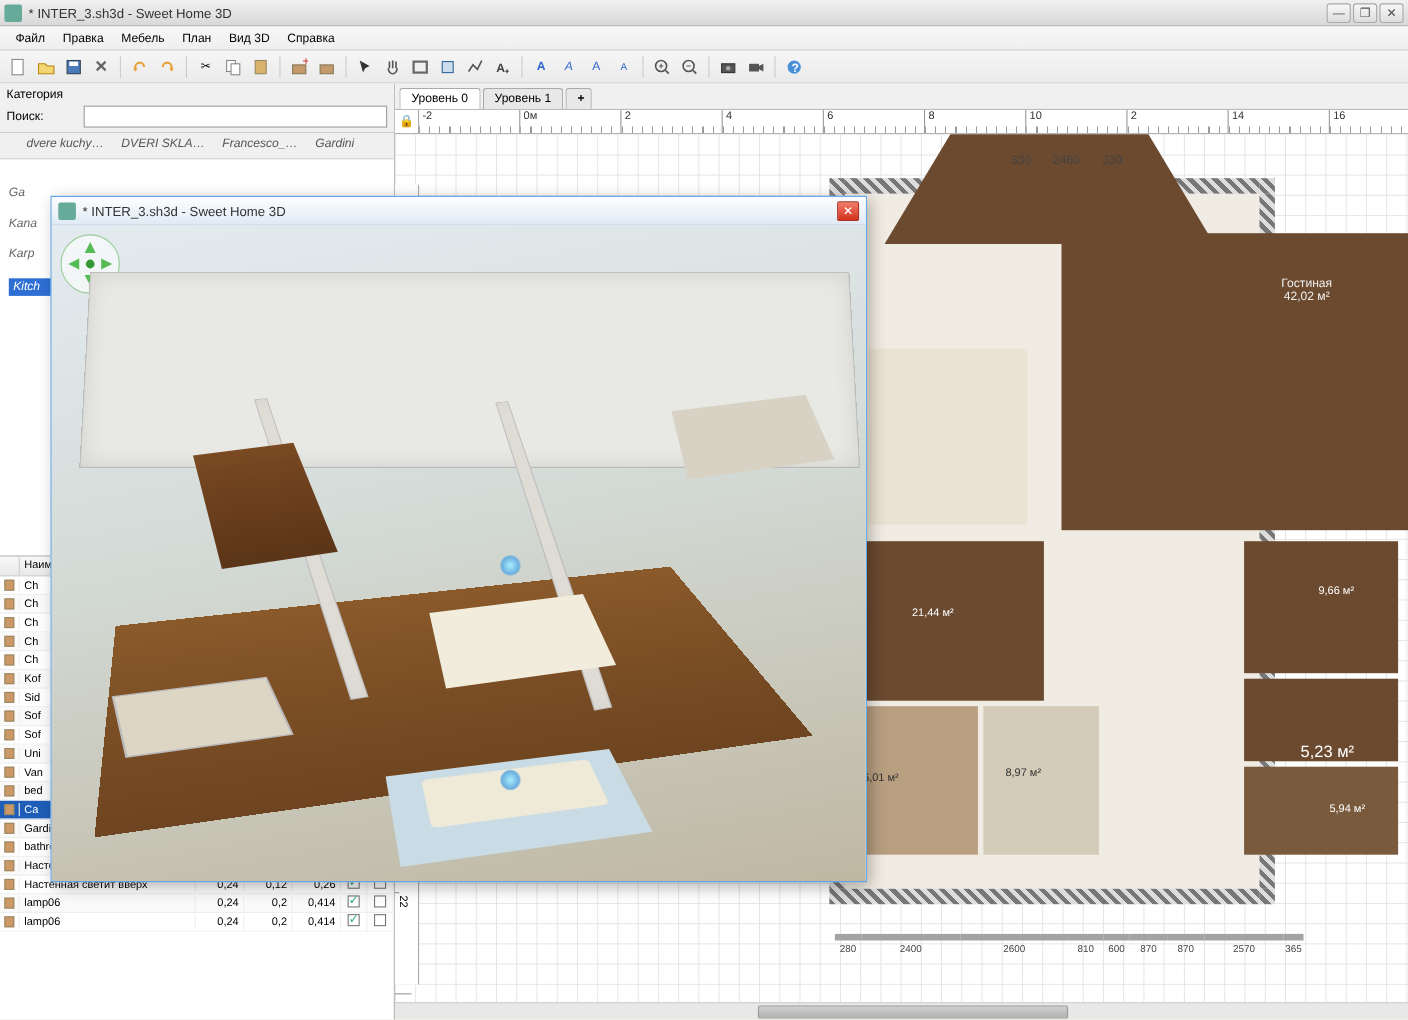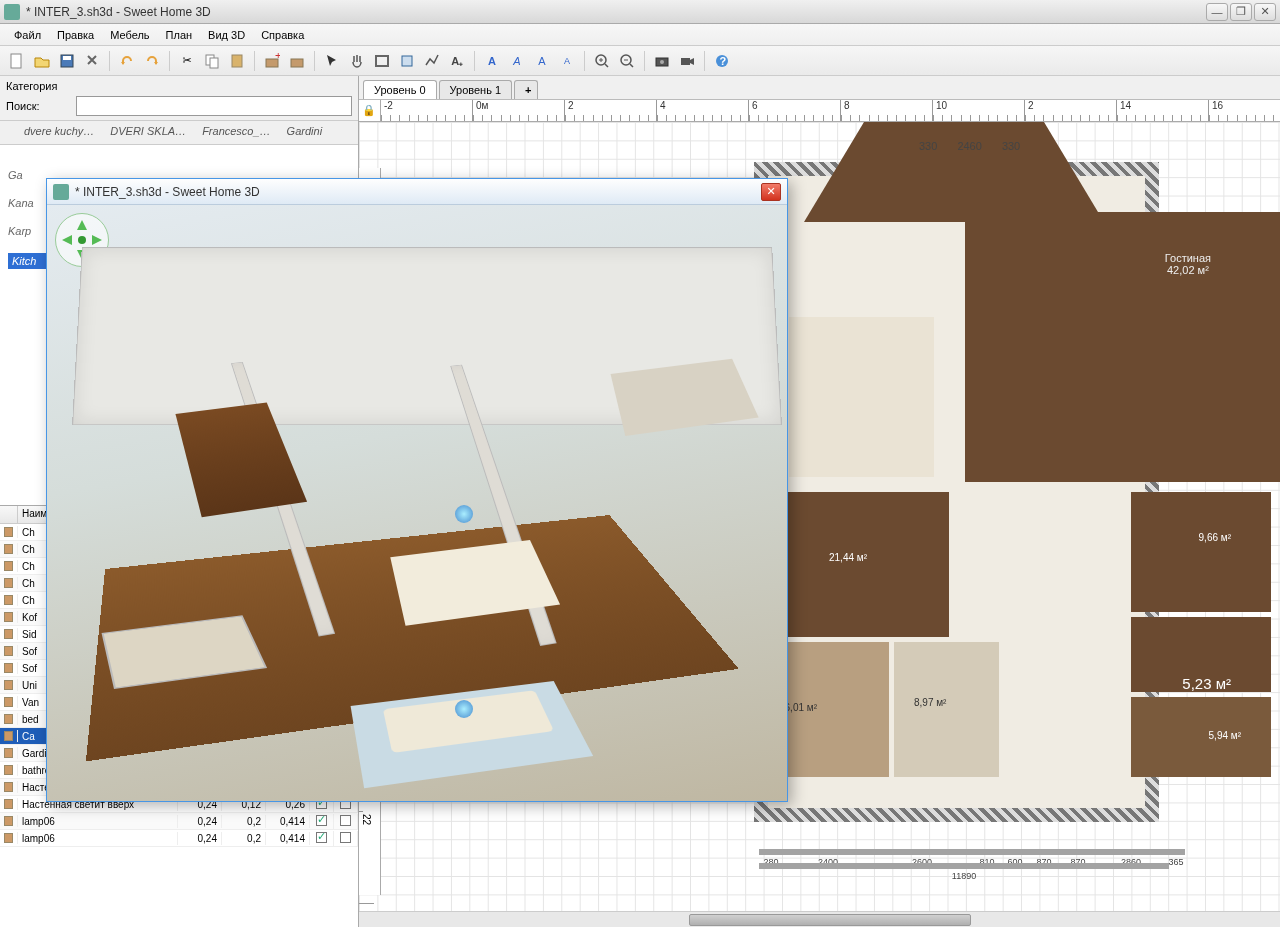--- a/index.html
+++ b/index.html
@@ -552,23 +552,22 @@
         <div class="room-1601-label">16,01 м²</div>
 
         <div class="dims-bottom">
           <span class="dim" style="left:0; width:24px;">280</span>
           <span class="dim" style="left:24px; width:90px;">2400</span>
           <span class="dim" style="left:114px; width:98px;">2600</span>
           <span class="dim" style="left:212px; width:32px;">810</span>
           <span class="dim" style="left:244px; width:24px;">600</span>
           <span class="dim" style="left:268px; width:34px;">870</span>
           <span class="dim" style="left:302px; width:34px;">870</span>
-          <span class="dim" style="left:336px; width:72px;">2860</span>
+          <span class="dim" style="left:336px; width:72px;">2570</span>
           <span class="dim" style="left:408px; width:18px;">365</span>
-          <span class="dim" style="left:0; width:410px; top:14px;">11890</span>
         </div>
         <div style="position:absolute; left:560px; top:18px; font-size:9px; color:#444;">
           <span>330</span>&nbsp;&nbsp;&nbsp;&nbsp;&nbsp;&nbsp;&nbsp;&nbsp;<span>2460</span>&nbsp;&nbsp;&nbsp;&nbsp;&nbsp;&nbsp;&nbsp;&nbsp;<span>330</span>
         </div>
       </div>
     </div>
     <div class="scrollbar-h">
         <div class="thumb"></div>
       </div>
 

